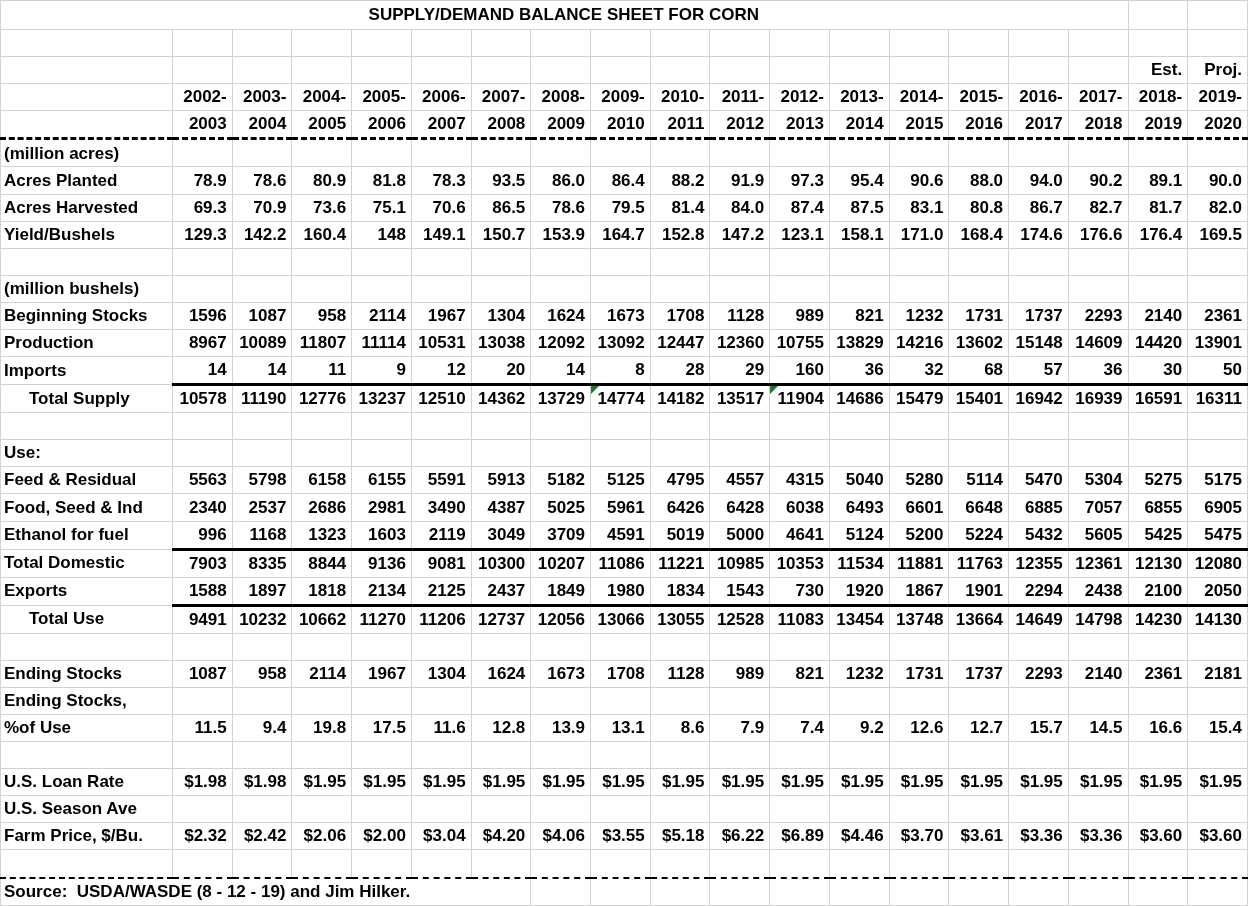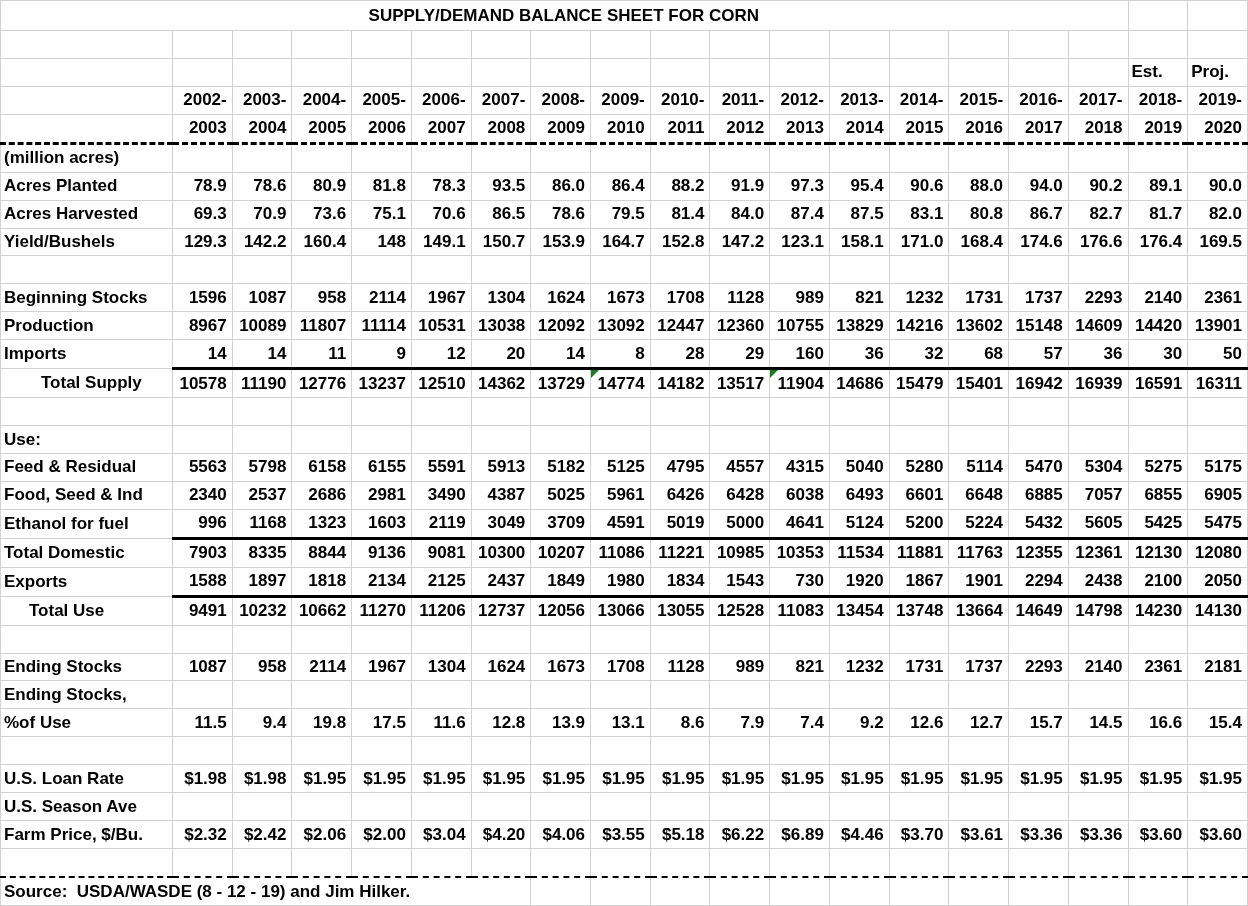--- a/index.html
+++ b/index.html
@@ -22,21 +22,21 @@
     color: #000000;
     height: 26px;
     padding: 0 4px 0 3px;
     line-height: 1.05;
     vertical-align: middle;
     position: relative;
     white-space: nowrap;
     overflow: hidden;
   }
   td.num { text-align: right; padding-right: 5px; }
-  td.ctr { text-align: left; }
+  td.ctr { text-align: right; }
   td.lbl { text-align: left; }
   td.src { white-space: pre; }
   .r-title td { height: 28px; }
   .title-cell { text-align: center; }
   tr.dash  td { border-bottom: 1px dashed #000000; }
   tr.dash2 td { border-bottom: 2px dashed #000000; }
   tr.hdash td { border-bottom: 3px dashed #000000; }
   td.tb { border-bottom: 3px solid #000000; }
   .tri {
     position: absolute; top: 0; left: 0;
@@ -259,20 +259,41 @@
         <td class="num"></td>
         <td class="num"></td>
         <td class="num"></td>
         <td class="num"></td>
         <td class="num"></td>
         <td class="num"></td>
         <td class="num"></td>
         <td class="num"></td>
       </tr>
       <tr>
+        <td class="lbl">(million bushels)</td>
+        <td class="num"></td>
+        <td class="num"></td>
+        <td class="num"></td>
+        <td class="num"></td>
+        <td class="num"></td>
+        <td class="num"></td>
+        <td class="num"></td>
+        <td class="num"></td>
+        <td class="num"></td>
+        <td class="num"></td>
+        <td class="num"></td>
+        <td class="num"></td>
+        <td class="num"></td>
+        <td class="num"></td>
+        <td class="num"></td>
+        <td class="num"></td>
+        <td class="num"></td>
+        <td class="num"></td>
+      </tr>
+      <tr>
         <td class="lbl">Beginning Stocks</td>
         <td class="num">1596</td>
         <td class="num">1087</td>
         <td class="num">958</td>
         <td class="num">2114</td>
         <td class="num">1967</td>
         <td class="num">1304</td>
         <td class="num">1624</td>
         <td class="num">1673</td>
         <td class="num">1708</td>
@@ -322,21 +343,21 @@
         <td class="num tb">160</td>
         <td class="num tb">36</td>
         <td class="num tb">32</td>
         <td class="num tb">68</td>
         <td class="num tb">57</td>
         <td class="num tb">36</td>
         <td class="num tb">30</td>
         <td class="num tb">50</td>
       </tr>
       <tr>
-        <td class="lbl" style="padding-left: 40px;">Total Supply</td>
+        <td class="lbl" style="padding-left: 28px;">Total Supply</td>
         <td class="num">10578</td>
         <td class="num">11190</td>
         <td class="num">12776</td>
         <td class="num">13237</td>
         <td class="num">12510</td>
         <td class="num">14362</td>
         <td class="num">13729</td>
         <td class="num">14774<span class="tri"></span></td>
         <td class="num">14182</td>
         <td class="num">13517</td>

